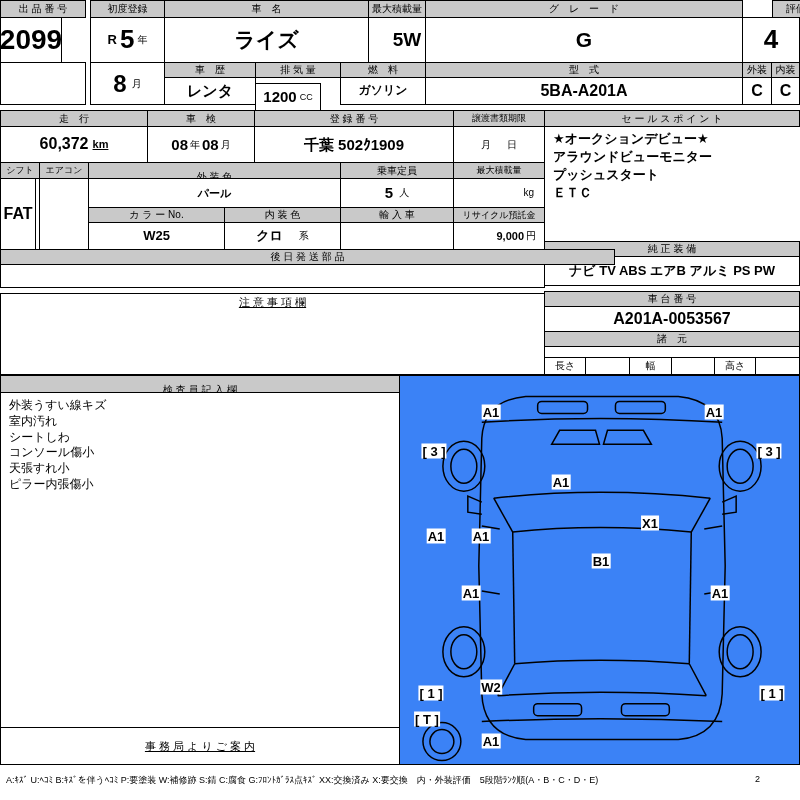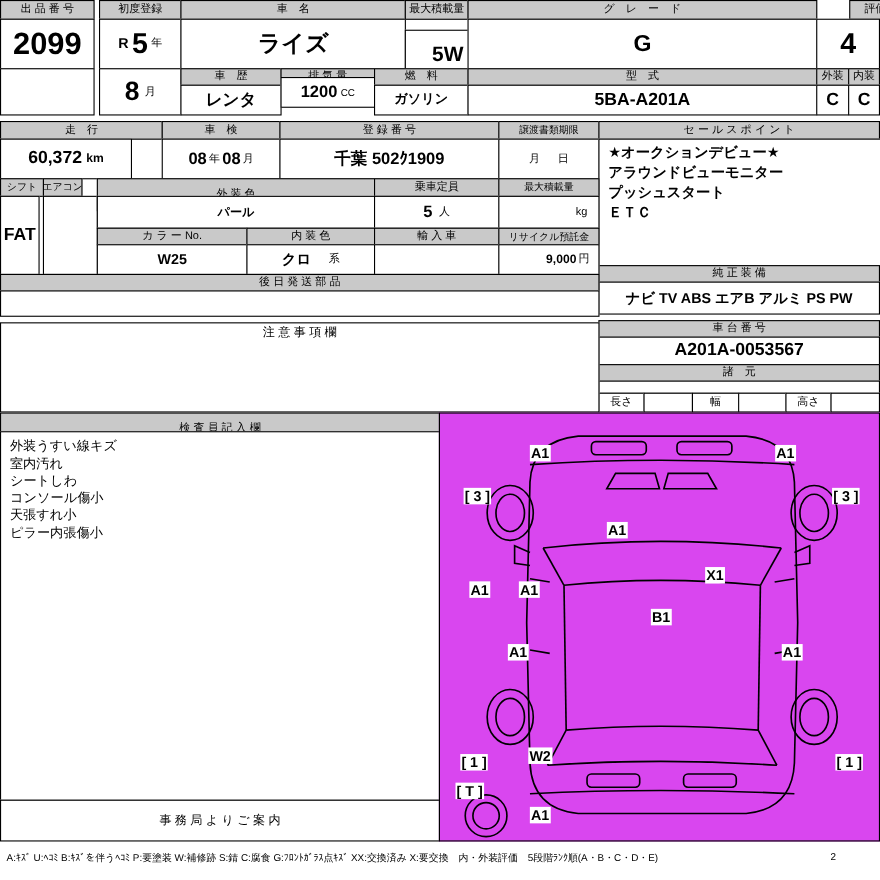--- a/index.html
+++ b/index.html
@@ -6,74 +6,74 @@
   html,body { background:#fff; }
   body { font-family:"Liberation Sans","DejaVu Sans",sans-serif; color:#000; }
   #sheet { position:relative; width:800px; height:800px; background:#fff; overflow:hidden; }
   .c { position:absolute; border:1px solid #000; background:#fff; display:flex;
        align-items:center; justify-content:center; overflow:hidden; line-height:1.15; white-space:nowrap; }
   .h { background:#c9c9c9; font-size:10px; font-weight:normal; }
   .h9 { font-size:9px; }
   .b { font-weight:bold; }
   .f28{font-size:28px;} .f26{font-size:26px;} .f24{font-size:24px;} .f21{font-size:21px;}
   .f19{font-size:19px;} .f16{font-size:16px;} .f15{font-size:15px;} .f14{font-size:11px;}
-  .f13{font-size:13px;} .f12{font-size:12px;} .f11{font-size:11px;} .f10{font-size:10px;} .f9{font-size:9px;}
+  .f13{font-size:13px;} .f12{font-size:12px;} .f11{font-size:11px;text-decoration:underline;} .f10{font-size:10px;} .f9{font-size:9px;}
   .col { flex-direction:column; align-items:flex-start; justify-content:flex-start; }
   .mark { position:absolute; transform:translate(-50%,-50%); font-weight:bold; font-size:13px;
           background:#fff; padding:0 1px; white-space:nowrap; }
   .legendrow { position:absolute; left:6px; top:774px; width:788px; display:flex;
                justify-content:space-between; font-size:9px; padding-right:34px; }
 </style>
 </head>
 <body>
 
 <div id="sheet">
 
   <div class="c h" style="left:0;top:0;width:86px;height:18px">出 品 番 号</div>
-  <div class="c b f28" style="left:0;top:17px;width:86px;height:46px">2099</div>
+  <div class="c b f28" style="left:0;top:17px;width:62px;height:46px">2099</div>
   <div class="c" style="left:0;top:62px;width:86px;height:43px"></div>
 
   <div class="c h" style="left:90px;top:0;width:75px;height:18px">初度登録</div>
   <div class="c" style="left:90px;top:17px;width:75px;height:46px;gap:3px">
     <span class="b f13">R</span>
     <span class="b f26">5</span>
     <span class="f10">年</span>
   </div>
   <div class="c" style="left:90px;top:62px;width:75px;height:43px;gap:5px">
     <span class="b f24">8</span>
     <span class="f10">月</span>
   </div>
 
   <div class="c h" style="left:164px;top:0;width:205px;height:18px">車　名</div>
   <div class="c b f21" style="left:164px;top:17px;width:205px;height:46px">ライズ</div>
   <div class="c h" style="left:368px;top:0;width:58px;height:18px">最大積載量</div>
-  <div class="c b f19" style="left:368px;top:27px;width:78px;height:46px">5W</div>
+  <div class="c b f19" style="left:368px;top:17px;width:78px;height:46px">5W</div>
   <div class="c h" style="left:425px;top:0;width:318px;height:18px">グ　レ　ー　ド</div>
   <div class="c b f21" style="left:425px;top:17px;width:318px;height:46px">G</div>
   <div class="c h" style="left:772px;top:0;width:58px;height:18px">評価点</div>
   <div class="c b f26" style="left:742px;top:17px;width:58px;height:46px">4</div>
 
   <div class="c h" style="left:164px;top:62px;width:92px;height:16px">車　歴</div>
   <div class="c b f15" style="left:164px;top:77px;width:92px;height:28px">レンタ</div>
   <div class="c h" style="left:255px;top:62px;width:86px;height:16px">排 気 量</div>
-  <div class="c" style="left:255px;top:70px;width:86px;height:28px;gap:3px">
+  <div class="c" style="left:255px;top:83px;width:66px;height:28px;gap:3px">
     <span class="b f15">1200</span>
     <span class="f9">CC</span>
   </div>
   <div class="c h" style="left:340px;top:62px;width:86px;height:16px">燃　料</div>
   <div class="c b f12" style="left:340px;top:77px;width:86px;height:28px">ガソリン</div>
   <div class="c h" style="left:425px;top:62px;width:318px;height:16px">型　式</div>
   <div class="c b f16" style="left:425px;top:77px;width:318px;height:28px">5BA-A201A</div>
   <div class="c h" style="left:742px;top:62px;width:30px;height:16px">外装</div>
   <div class="c h" style="left:771px;top:62px;width:29px;height:16px">内装</div>
   <div class="c b f16" style="left:742px;top:77px;width:30px;height:28px">C</div>
   <div class="c b f16" style="left:771px;top:77px;width:29px;height:28px">C</div>
 
   <div class="c h" style="left:0;top:110px;width:148px;height:17px">走　行</div>
-  <div class="c" style="left:0;top:126px;width:120px;height:37px;gap:4px">
+  <div class="c" style="left:0;top:126px;width:148px;height:37px;gap:4px">
     <span class="b f16">60,372</span>
     <span class="b f11">km</span>
   </div>
   <div class="c h" style="left:147px;top:110px;width:108px;height:17px">車　検</div>
   <div class="c" style="left:147px;top:126px;width:108px;height:37px;gap:2px">
     <span class="b f15">08</span>
     <span class="f10">年</span>
     <span class="b f15">08</span>
     <span class="f10">月</span>
   </div>
@@ -101,21 +101,21 @@
   <div class="c" style="left:544px;top:346px;width:256px;height:12px"></div>
   <div class="c f10" style="left:544px;top:357px;width:42px;height:18px">長さ</div>
   <div class="c" style="left:585px;top:357px;width:45px;height:18px"></div>
   <div class="c f10" style="left:629px;top:357px;width:43px;height:18px">幅</div>
   <div class="c" style="left:671px;top:357px;width:44px;height:18px"></div>
   <div class="c f10" style="left:714px;top:357px;width:42px;height:18px">高さ</div>
   <div class="c" style="left:755px;top:357px;width:45px;height:18px"></div>
 
   <div class="c h h9" style="left:0;top:162px;width:40px;height:17px">シフト</div>
   <div class="c b f16" style="left:0;top:178px;width:36px;height:72px">FAT</div>
-  <div class="c h h9" style="left:39px;top:162px;width:36px;height:17px">エアコン</div>
+  <div class="c h h9" style="left:39px;top:162px;width:50px;height:17px">エアコン</div>
   <div class="c" style="left:39px;top:178px;width:50px;height:72px"></div>
   <div class="c h" style="left:88px;top:162px;width:253px;height:30px">外 装 色</div>
   <div class="c b f14" style="left:88px;top:178px;width:253px;height:30px">パール</div>
   <div class="c h" style="left:340px;top:162px;width:114px;height:17px">乗車定員</div>
   <div class="c" style="left:340px;top:178px;width:114px;height:30px;gap:6px">
     <span class="b f15">5</span>
     <span class="f10">人</span>
   </div>
   <div class="c h h9" style="left:453px;top:162px;width:92px;height:17px">最大積載量</div>
   <div class="c f10" style="left:453px;top:178px;width:92px;height:30px;justify-content:flex-end;padding-right:10px">
@@ -129,42 +129,42 @@
     <span class="f10">系</span>
   </div>
   <div class="c h" style="left:340px;top:207px;width:114px;height:16px">輸 入 車</div>
   <div class="c" style="left:340px;top:222px;width:114px;height:28px"></div>
   <div class="c h h9" style="left:453px;top:207px;width:92px;height:16px">リサイクル預託金</div>
   <div class="c" style="left:453px;top:222px;width:92px;height:28px;gap:2px;justify-content:flex-end;padding-right:8px">
     <span class="b f14">9,000</span>
     <span class="f10">円</span>
   </div>
 
-  <div class="c h" style="left:0;top:249px;width:545px;height:16px">後 日 発 送 部 品</div>
+  <div class="c h" style="left:0;top:249px;width:615px;height:16px">後 日 発 送 部 品</div>
   <div class="c" style="left:0;top:264px;width:545px;height:24px"></div>
 
   <div class="c f11" style="left:0;top:293px;width:545px;height:82px;align-items:flex-start;padding-top:2px">
     <span>注 意 事 項 欄</span>
   </div>
 
   <div class="c h" style="left:0;top:375px;width:400px;height:30px">検 査 員 記 入 欄</div>
   <div class="c col f12" style="left:0;top:392px;width:400px;height:336px;padding:6px 8px;gap:2px">
     <div>外装うすい線キズ</div>
     <div>室内汚れ</div>
     <div>シートしわ</div>
     <div>コンソール傷小</div>
     <div>天張すれ小</div>
     <div>ピラー内張傷小</div>
   </div>
 
   <div class="c f11" style="left:0;top:727px;width:400px;height:38px">
     <span>事 務 局 よ り ご 案 内</span>
   </div>
 
-  <div style="position:absolute;left:399px;top:375px;width:401px;height:390px;border:1px solid #000;background:#d946ef">
+  <div style="position:absolute;left:399px;top:375px;width:401px;height:390px;border:1px solid #000;background:#3b82f6">
     <svg width="399" height="388" viewBox="0 0 400 388" style="position:absolute;left:0;top:0">
       <g fill="none" stroke="#000" stroke-width="1.5">
         <path d="M 82 62 Q 84 24 126 20 L 279 20 Q 321 24 323 62 L 326 190 L 323 318 Q 321 360 279 364 L 126 364 Q 84 360 82 318 L 79 190 Z"></path>
         <path d="M 82 46 Q 200 38 323 46"></path>
         <rect x="138" y="25" width="50" height="12" rx="4"></rect>
         <rect x="216" y="25" width="50" height="12" rx="4"></rect>
         <path d="M 152 68 L 160 54 L 196 54 L 200 68 Z"></path>
         <path d="M 204 68 L 208 54 L 244 54 L 252 68 Z"></path>
         <path d="M 94 122 Q 200 110 311 122"></path>
         <path d="M 113 156 Q 200 147 292 156"></path>

